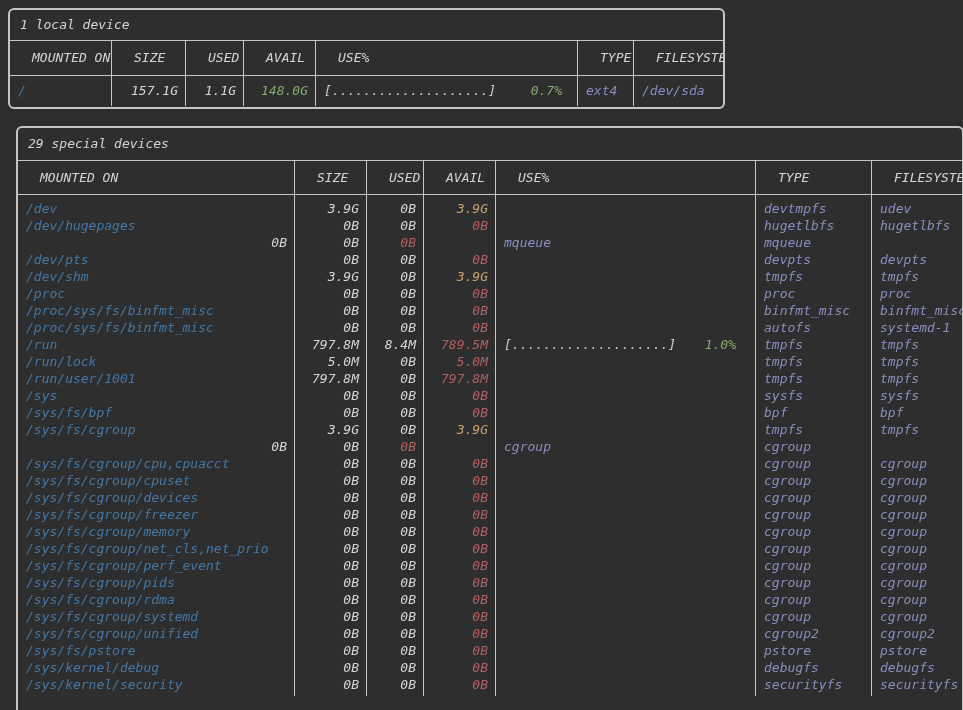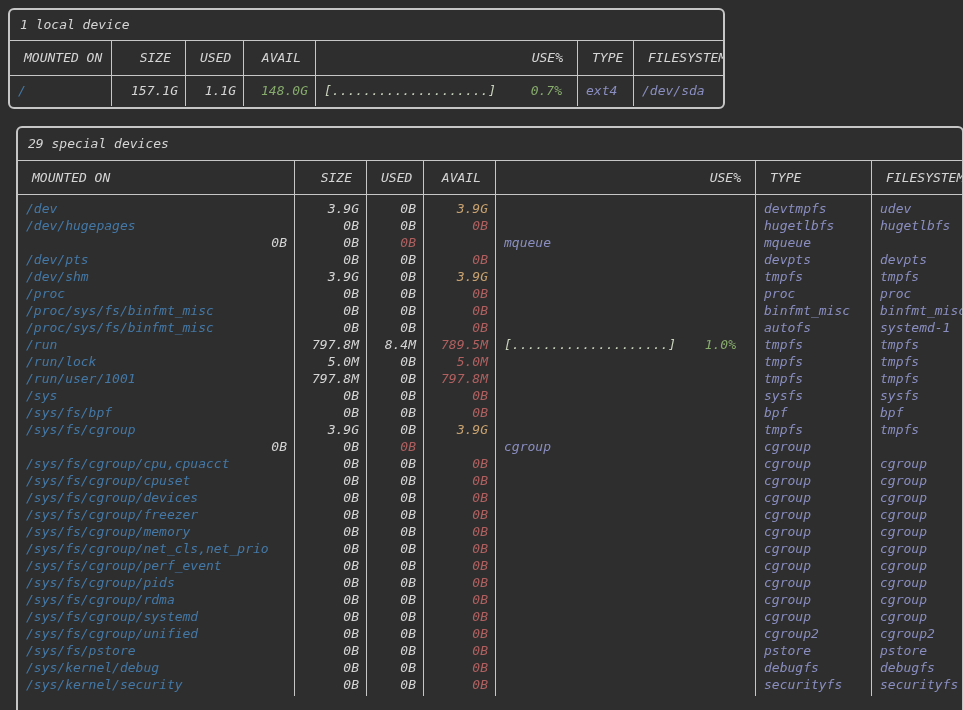--- a/index.html
+++ b/index.html
@@ -13,24 +13,24 @@
   .dtable{
     position:absolute;
     border:2px solid var(--border,#c6c6c6);
     border-radius:6px;
     background:var(--table-background,#2e2e2e);
     overflow:hidden;
     font-style:italic;
   }
   .ttl{padding:0 10px;border-bottom:1px solid var(--border,#c6c6c6);white-space:pre;overflow:hidden}
   .hrow{display:grid;border-bottom:1px solid var(--border,#c6c6c6)}
-  .hcell{padding:0 14px;border-right:1px solid var(--border,#c6c6c6);white-space:pre;overflow:hidden}
+  .hcell{padding:0 22px;border-right:1px solid var(--border,#c6c6c6);white-space:pre;overflow:hidden}
   .hcell:last-child{border-right:none}
   .hcell:nth-child(2),.hcell:nth-child(3),.hcell:nth-child(4){text-align:right}
-  .hcell:nth-child(5){text-align:right}
+  .hcell:nth-child(5){text-align:left}
   .tbody{background-repeat:no-repeat;background-size:1px 100%,1px 100%,1px 100%,1px 100%,1px 100%,1px 100%}
   .row{display:grid}
   .cell{padding:0 8px;white-space:pre;overflow:hidden}
   .c-mount{color:var(--mount-color,#4478a6)}
   .c-num{text-align:right}
   .c-avail-low{color:var(--avail-low,#b16060)}
   .c-avail-mid{color:var(--avail-mid,#c8a270)}
   .c-avail-high{color:var(--avail-high,#86ab6c)}
   .c-use{display:flex;justify-content:space-between;align-items:baseline}
   .bar{color:var(--bar-color,#c9d3bd)}

